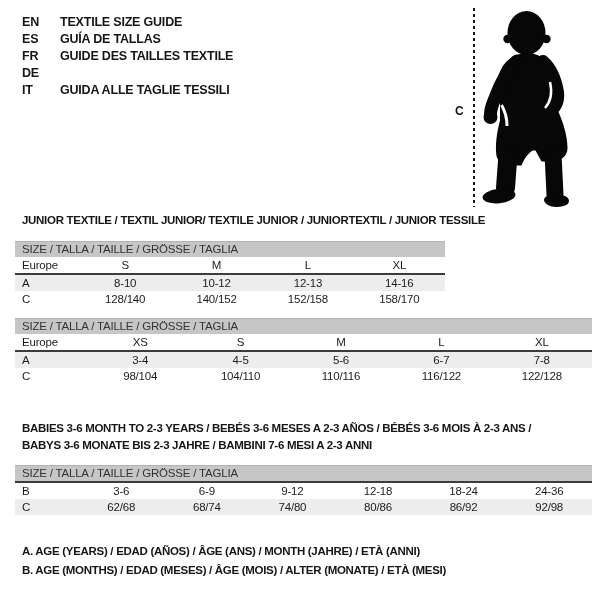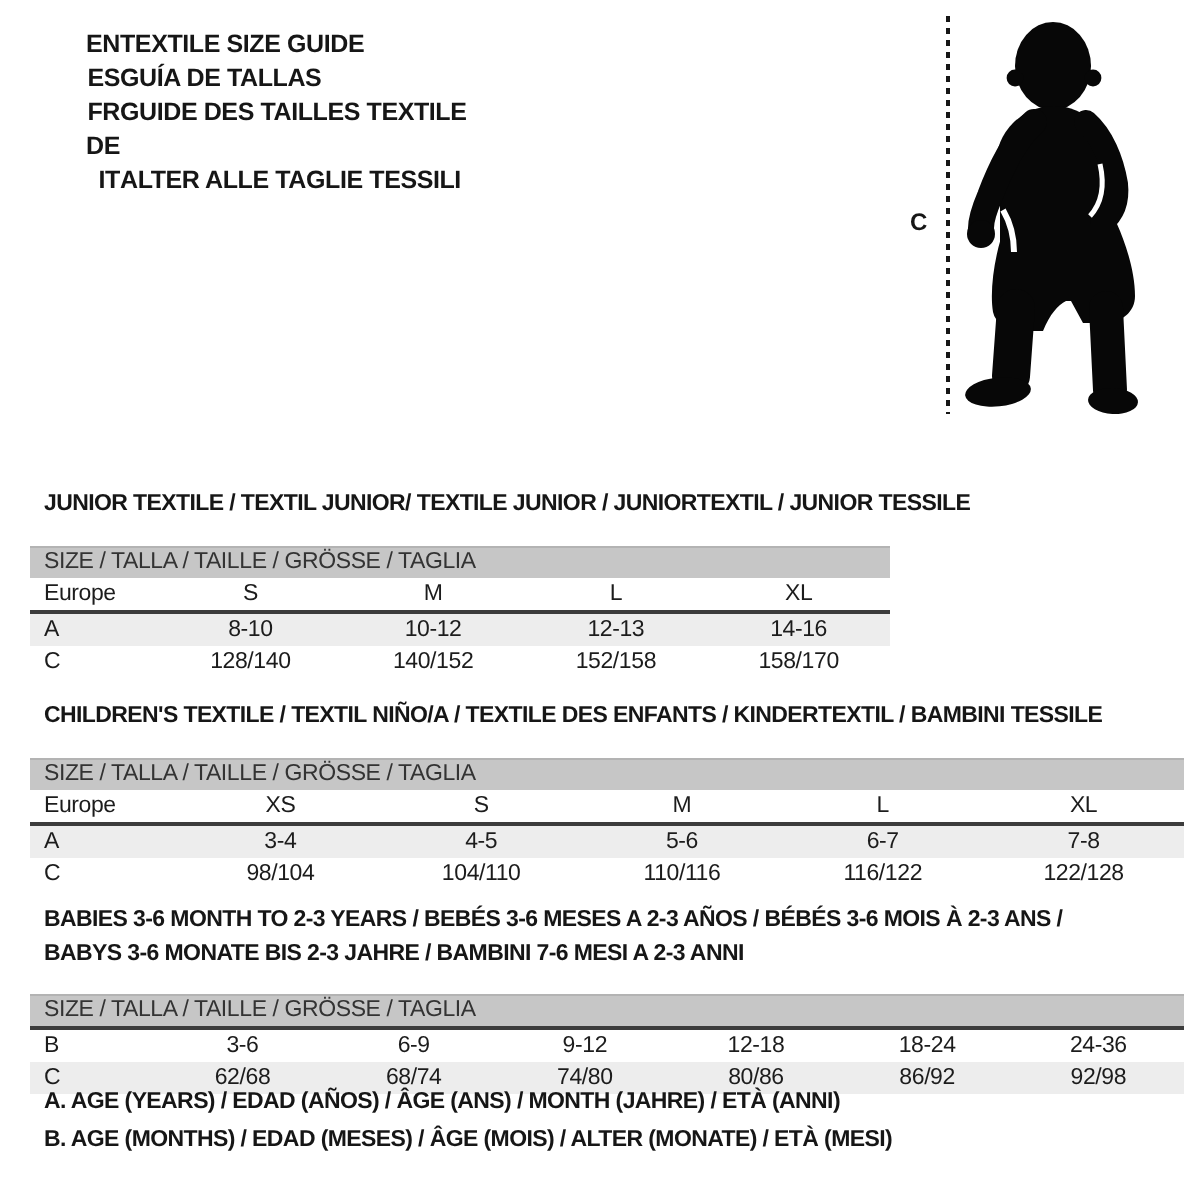--- a/index.html
+++ b/index.html
@@ -3,32 +3,32 @@
 <meta charset="utf-8">
 <style>
   html,body{margin:0;padding:0;}
   body{
     width:600px;height:600px;position:relative;background:#ffffff;
     font-family:"Liberation Sans","DejaVu Sans",sans-serif;
     color:var(--text,#161616);overflow:hidden;
     -webkit-font-smoothing:antialiased;
   }
   
-  .lang-block{position:absolute;left:22px;top:14px;text-align:right;}
+  .lang-block{position:absolute;left:22px;top:14px;}
   .lang-row{display:flex;line-height:17px;font-size:12.5px;font-weight:bold;letter-spacing:-0.2px;}
   .lang-code{width:38px;flex:0 0 38px;}
   
   .dash-line{
     position:absolute;left:473px;top:8px;width:2px;height:199px;
     background:repeating-linear-gradient(to bottom,#161616 0 3px,transparent 3px 6px);
   }
   .height-label{position:absolute;left:455px;top:104px;font-size:12px;font-weight:bold;}
   .baby{position:absolute;left:481px;top:6px;width:90px;height:202px;}
   
-  .tblock{position:absolute;left:15px;margin-top:32px;}
+  .tblock{position:absolute;left:15px;}
   .tblock.w1{width:430px;top:212px;}
   .tblock.w2{width:577px;top:318px;}
   .tblock.w3{width:577px;top:420px;}
   .tbl-title{font-size:11.5px;font-weight:bold;letter-spacing:-0.3px;margin:0 0 12px 7px;line-height:17px;white-space:nowrap;}
   .tblock.w3 .tbl-title{margin-bottom:11px;}
   .size-bar{
     background:var(--bar_gray,#c6c6c6);border-top:1px solid #b3b3b3;
     font-size:11.5px;color:#333;height:15px;line-height:15px;padding-left:7px;
     letter-spacing:-0.2px;
   }
@@ -55,21 +55,21 @@
   </div>
   <div class="lang-row">
     <span class="lang-code">FR</span>
     <span class="lang-title">GUIDE DES TAILLES TEXTILE</span>
   </div>
   <div class="lang-row">
     <span class="lang-code">DE</span>
   </div>
   <div class="lang-row">
     <span class="lang-code">IT</span>
-    <span class="lang-title">ALTER ALLE TAGLIE TESSILI</span>
+    <span class="lang-title">GUIDA ALLE TAGLIE TESSILI</span>
   </div>
 </div>
 
 <div class="dash-line"></div>
 <div class="height-label">C</div>
 <svg class="baby" viewBox="0 0 90 202" xmlns="http://www.w3.org/2000/svg">
   <g fill="#070707" stroke="none">
 
     <ellipse cx="45.5" cy="27" rx="19" ry="22"></ellipse>
     <circle cx="26.5" cy="33" r="4.2"></circle>
@@ -126,21 +126,20 @@
       <td>128/140</td>
       <td>140/152</td>
       <td>152/158</td>
       <td>158/170</td>
     </tr>
   </tbody>
     </table>
 </div>
 
 <div class="tblock w2">
-  <div class="tbl-title">CHILDREN'S TEXTILE / TEXTIL NIÑO/A / TEXTILE DES ENFANTS / KINDERTEXTIL / BAMBINI TESSILE</div>
   <div class="size-bar">SIZE / TALLA / TAILLE / GRÖSSE / TAGLIA</div>
   <table class="szt">
     <colgroup>
         <col style="width:13%">
         <col>
         <col>
         <col>
         <col>
         <col>
       </colgroup>

